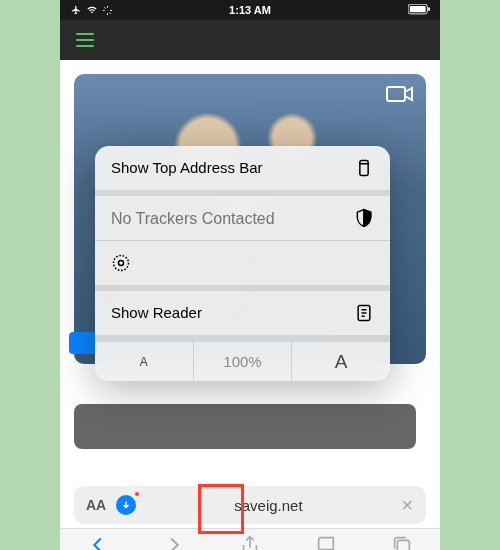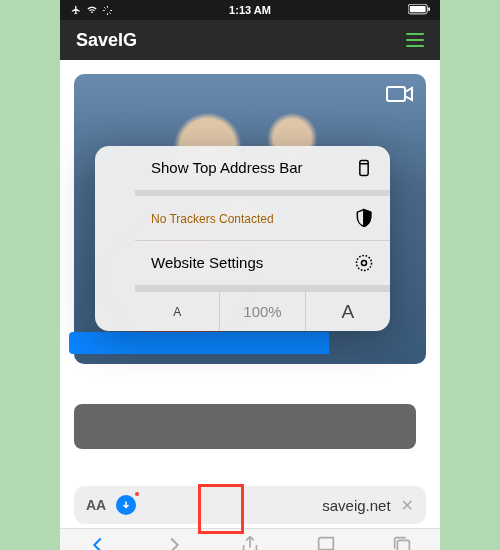--- a/index.html
+++ b/index.html
@@ -19,42 +19,42 @@
   .hero::before { content: ""; position: absolute; inset: 0;
     background:
       radial-gradient(circle at 38% 25%, #e2c9ab 0%, #e2c9ab 9%, rgba(226,201,171,0) 11%),
       radial-gradient(ellipse at 30% 70%, #a33b3b 0%, #a33b3b 18%, rgba(163,59,59,0) 24%),
       radial-gradient(circle at 62% 22%, #e2c9ab 0%, #e2c9ab 6%, rgba(226,201,171,0) 8%),
       radial-gradient(ellipse at 48% 48%, #c4a37a 0%, #c4a37a 8%, rgba(196,163,122,0) 12%);
   }
   .video-icon { position: absolute; top: 10px; right: 12px; }
   .blue-strip { position: absolute; left: 9px; top: 258px; width: 260px; height: 22px; background: #0a84ff; border-radius: 4px 0 0 4px; }
   .gray-panel { position: absolute; left: 14px; top: 330px; width: 342px; height: 45px; background: #666; border-radius: 8px; }
-  .menu { position: absolute; top: 72px; left: 35px; width: 295px; background: rgba(240,240,240,0.97); border-radius: 14px; box-shadow: 0 8px 40px rgba(0,0,0,0.3); overflow: hidden; backdrop-filter: blur(10px); padding-left: 40px; }
+  .menu { position: absolute; top: 72px; left: 35px; width: 295px; background: rgba(240,240,240,0.97); border-radius: 14px; box-shadow: 0 8px 40px rgba(0,0,0,0.3); overflow: hidden; backdrop-filter: blur(10px); }
   .group { border-bottom: 6px solid rgba(190,190,190,0.5); }
   .group:last-of-type { border-bottom: none; }
   .menu-item { display: flex; align-items: center; justify-content: space-between; padding: 12px 16px; border-bottom: 0.5px solid rgba(0,0,0,0.12); cursor: pointer; }
   .menu-item:last-child { border-bottom: none; }
   .menu-label { font-size: 15px; color: #000; line-height: 1.2; }
-  .menu-sub { font-size: 12px; color: #a16207; margin-top: 2px; }
+  .menu-sub { font-size: 16px; color: #737373; margin-top: 2px; }
   .menu-icon { width: 20px; height: 20px; flex-shrink: 0; }
   .dl-badge { position: relative; }
   .dl-badge::after { content: ""; position: absolute; top: -2px; right: -2px; width: 5px; height: 5px; background: #0a84ff; border-radius: 50%; }
   .zoom-row { display: flex; height: 40px; border-top: 1px solid rgba(0,0,0,0.1); }
   .zoom-cell { flex: 1; display: flex; align-items: center; justify-content: center; font-size: 15px; color: #444; border-right: 0.5px solid rgba(0,0,0,0.12); cursor: pointer; }
   .zoom-cell:last-child { border-right: none; }
   .zoom-small { font-size: 12px; }
   .zoom-mid { color: #888; font-size: 15px; }
   .zoom-large { font-size: 19px; }
   .url-bar { position: absolute; bottom: 40px; left: 14px; right: 14px; height: 38px; background: #eee; border-radius: 10px; display: flex; align-items: center; padding: 0 12px; gap: 10px; }
   .aa { font-size: 14px; color: #555; font-weight: 600; cursor: pointer; }
   .dl-circle { width: 20px; height: 20px; background: #0a84ff; border-radius: 50%; display: flex; align-items: center; justify-content: center; position: relative; cursor: pointer;}
   .dl-circle::after { content: ""; position: absolute; top: -3px; right: -3px; width: 4px; height: 4px; background: #ff3b30; border-radius: 50%; }
   .red-box { position: absolute; border: 3px solid #ff3b30; left: 138px; bottom: 30px; width: 46px; height: 50px; z-index: 10; pointer-events: none; }
-  .url-text { flex: 1; text-align: right; font-size: 15px; color: #333; }
+  .url-text { flex: 1; text-align: center; font-size: 15px; color: #333; }
   .clear-x { color: #aaa; font-size: 16px; cursor: pointer; }
   .bottom-bar { position: absolute; bottom: 0; left: 0; right: 0; height: 36px; background: #f5f5f5; display: flex; align-items: center; justify-content: space-around; border-top: 0.5px solid #ddd; }
   .bottom-bar svg { width: 22px; height: 22px; stroke: #aaa; fill: none; }
   .back-active svg { stroke: #0a84ff; }
 </style>
 </head>
 <body>
 
 <div class="phone">
 
@@ -74,21 +74,20 @@
     <div class="status-right">
       <svg width="22" height="11" viewBox="0 0 25 12">
           <rect x="0" y="0" width="22" height="11" rx="3" fill="none" stroke="#fff"></rect>
           <rect x="2" y="2" width="18" height="7" rx="1" fill="#fff"></rect>
           <rect x="23" y="3.5" width="2" height="4" rx="1" fill="#fff"></rect>
         </svg>
     </div>
   </div>
 
   <div class="app-header">
-    <span class="app-title">SaveIG</span>
     <div class="hamburger">
         <span></span>
         <span></span>
         <span></span>
       </div>
   </div>
 
   <div class="content">
     <div class="hero">
       <svg class="video-icon" width="28" height="20" viewBox="0 0 28 20" fill="none" stroke="#fff" stroke-width="2">
@@ -114,24 +113,34 @@
           <div>
             <div class="menu-sub">No Trackers Contacted</div>
           </div>
           <svg class="menu-icon" viewBox="0 0 24 24" fill="none" stroke="#000" stroke-width="1.8">
               <path d="M12 2l8 3v6c0 5-3.5 9.5-8 11-4.5-1.5-8-6-8-11V5l8-3z"></path>
               <path d="M12 2v20" fill="#000"></path>
               <path d="M12 2l8 3v6c0 5-3.5 9.5-8 11V2z" fill="#000"></path>
             </svg>
         </div>
         <div class="menu-item">
-          <span class="menu-label">Website Settings</span>
           <svg class="menu-icon" viewBox="0 0 24 24" fill="none" stroke="#000" stroke-width="1.8" stroke-dasharray="2 2">
               <circle cx="12" cy="12" r="9"></circle>
               <circle cx="12" cy="12" r="3" stroke-dasharray="0"></circle>
+            </svg>
+        </div>
+      </div>
+      <div class="group">
+        <div class="menu-item">
+          <span class="menu-label">Show Reader</span>
+          <svg class="menu-icon" viewBox="0 0 24 24" fill="none" stroke="#000" stroke-width="1.8">
+              <rect x="5" y="3" width="14" height="18" rx="2"></rect>
+              <line x1="9" y1="8" x2="15" y2="8"></line>
+              <line x1="9" y1="12" x2="15" y2="12"></line>
+              <line x1="9" y1="16" x2="13" y2="16"></line>
             </svg>
         </div>
       </div>
       <div class="zoom-row">
         <div class="zoom-cell zoom-small">A</div>
         <div class="zoom-cell zoom-mid">100%</div>
         <div class="zoom-cell zoom-large">A</div>
       </div>
     </div>
 

